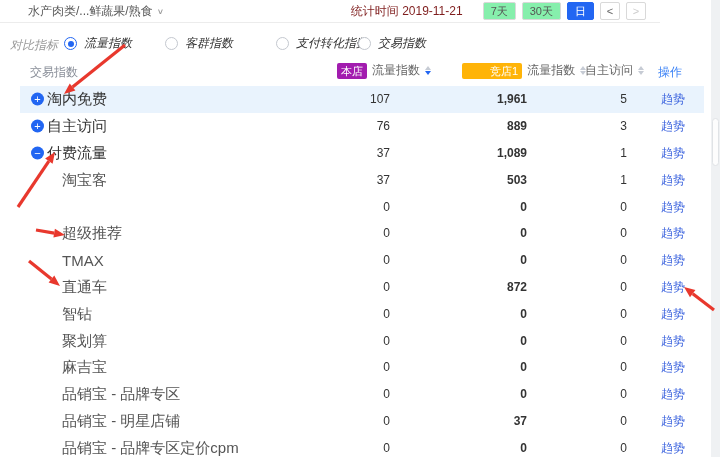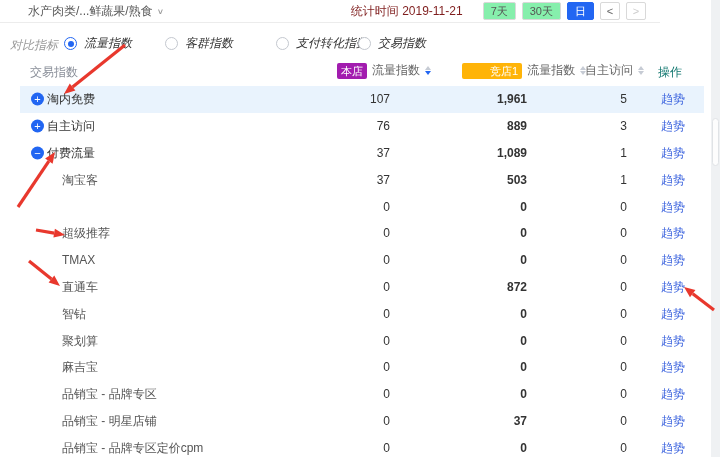--- a/index.html
+++ b/index.html
@@ -27,37 +27,37 @@
   .radio-opt { position:absolute; top:12px; display:flex; align-items:center; cursor:pointer; }
   .radio-circle { width:13px; height:13px; border-radius:50%; border:1px solid #c4c8cf; background:#fff; margin-right:7px; position:relative; }
   .radio-opt.selected .radio-circle { border-color:#2266f2; }
   .radio-opt.selected .radio-circle::after { content:''; position:absolute; left:2.5px; top:2.5px; width:6px; height:6px; border-radius:50%; background:#2266f2; }
   .radio-opt span.lbl { font-size:12px; color:#333; }
 
   
   .thead { position:absolute; top:57px; left:0; width:710px; height:29px; }
   .h-source { position:absolute; left:30px; top:7px; font-size:12px; color:#8a8f99; }
   .h-col { position:absolute; top:5px; display:flex; align-items:center; font-size:12px; color:#666; }
-  .h-action { position:absolute; left:658px; top:7px; font-size:12px; color:#0f766e; }
+  .h-action { position:absolute; left:658px; top:7px; font-size:12px; color:#3b82f6; }
   .badge { font-size:11px; color:#fff; border-radius:2px; padding:0 4px; height:16px; line-height:16px; margin-right:5px; }
   .badge-shop { background:#a21caf; }
   .badge-comp { background:#ffb408;padding-left:28px; }
   .sort { display:inline-flex; flex-direction:column; margin-left:5px; gap:1.5px; }
   .sort i { display:block; width:0; height:0; border-left:3.5px solid transparent; border-right:3.5px solid transparent; }
   .sort .up { border-bottom:4px solid #c6cbd4; }
   .sort .down { border-top:4px solid #c6cbd4; }
   .sort .down.active { border-top-color:#2266f2; }
 
   .tbody { position:absolute; top:86px; left:0; width:710px; height:371px; overflow:hidden; }
   .row { position:relative; height:26.8px; }
   .row.hl::before { content:''; position:absolute; left:20px; right:6px; top:0; bottom:0; background:#e9f3fd; }
   .expander { position:absolute; left:31px; top:50%; transform:translateY(-50%); width:13px; height:13px;
               border-radius:50%; background:#2266f2; color:#fff; font-size:11px; line-height:12px;
               text-align:center; cursor:pointer; z-index:1; }
-  .rname { position:absolute; left:47px; top:50%; transform:translateY(-50%); font-size:12px; color:#333; z-index:1; white-space:nowrap; }
+  .rname { position:absolute; left:47px; top:50%; transform:translateY(-50%); font-size:15px; color:#333; z-index:1; white-space:nowrap; }
   .row.child .rname { left:62px; color:#555; }
   .val { position:absolute; top:50%; transform:translateY(-50%); font-size:12px; color:#333; z-index:1; }
   .v1 { right:320px; } .v2 { right:183px;font-weight:bold; } .v3 { right:83px; }
   .trend { position:absolute; left:661px; top:50%; transform:translateY(-50%); font-size:12px; color:#3a62de; text-decoration:none; cursor:pointer; z-index:1; }
 
   
   .gutter { position:absolute; right:0; top:0; width:13px; height:457px; background:#fff; z-index:5; }
   .gutter-track { position:absolute; right:3px; top:0; width:9px; height:457px; background:#eff1f3; }
   .gutter-thumb { position:absolute; right:4px; top:118px; width:7px; height:48px; background:#fdfdfd; border:1px solid #e0e3e6; border-radius:4px; cursor:pointer; }
 

